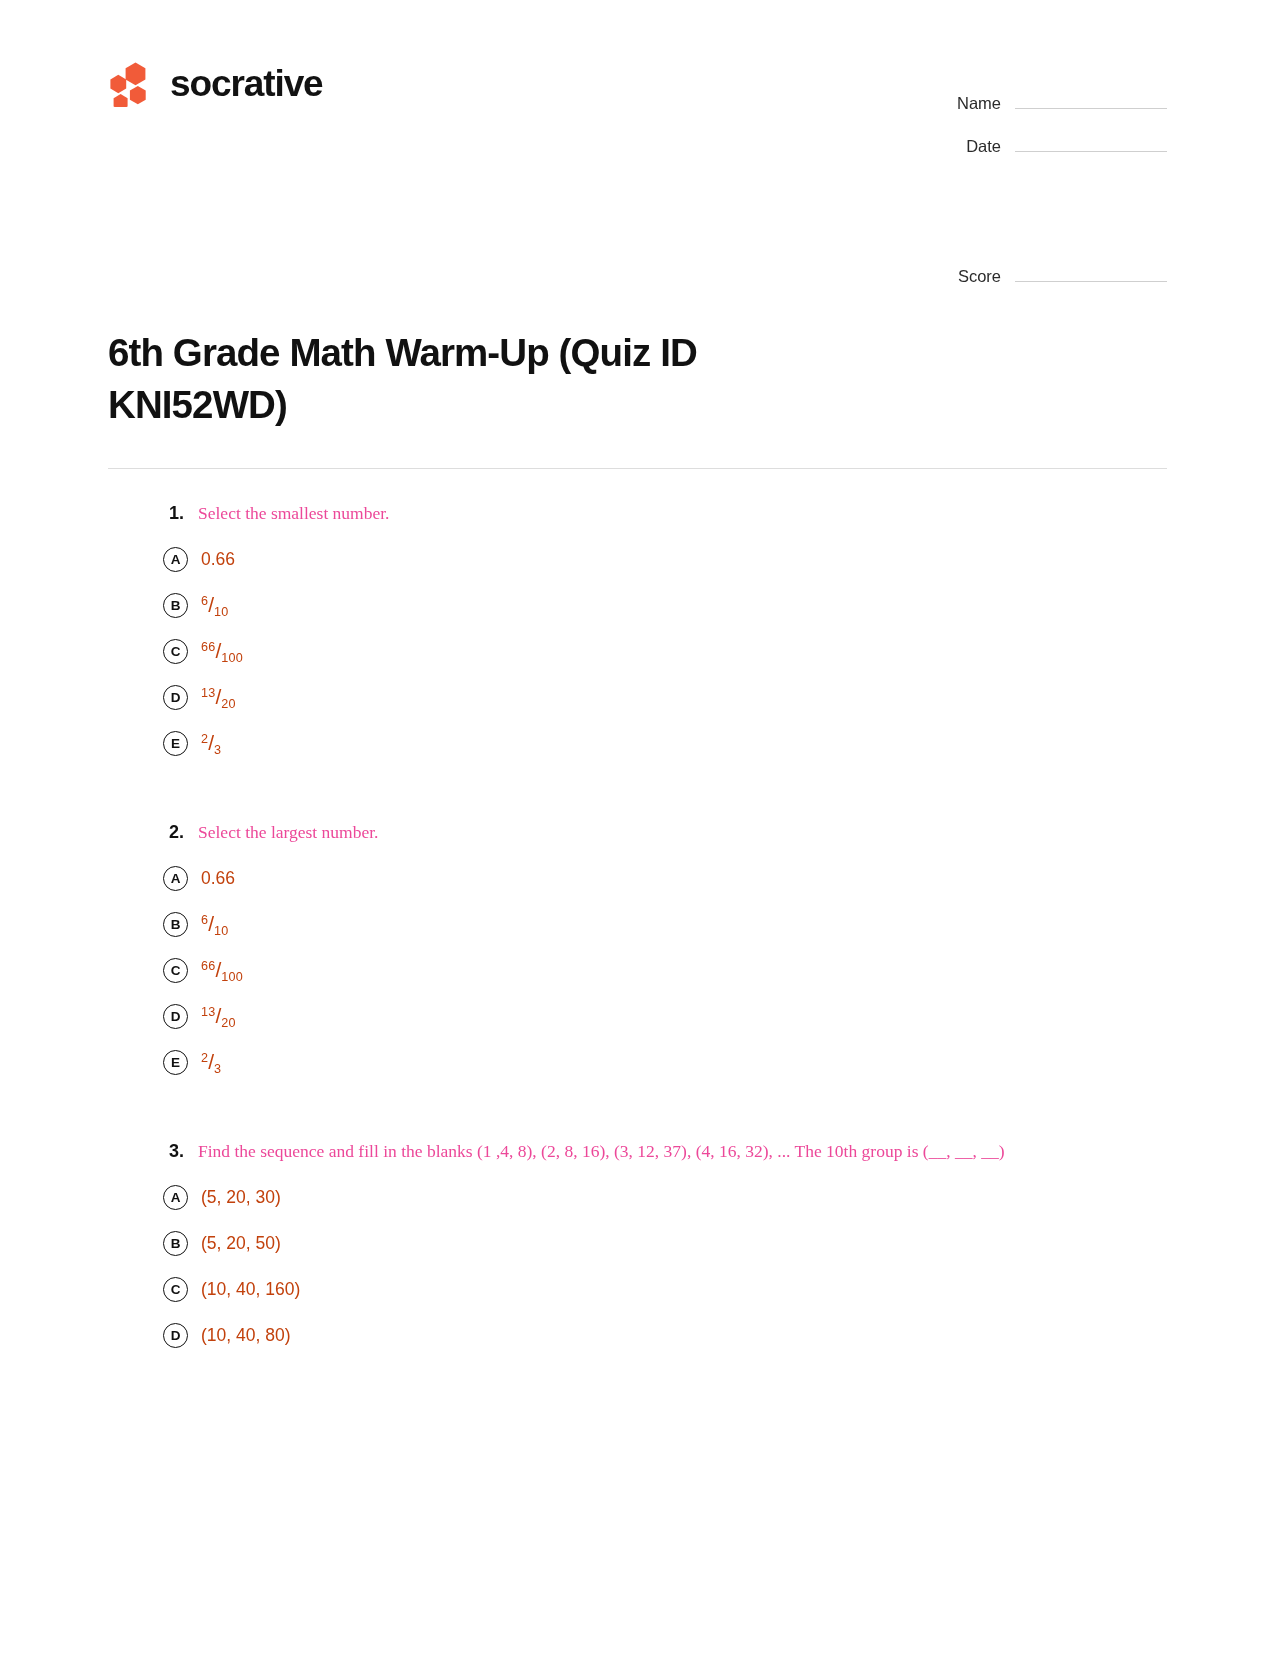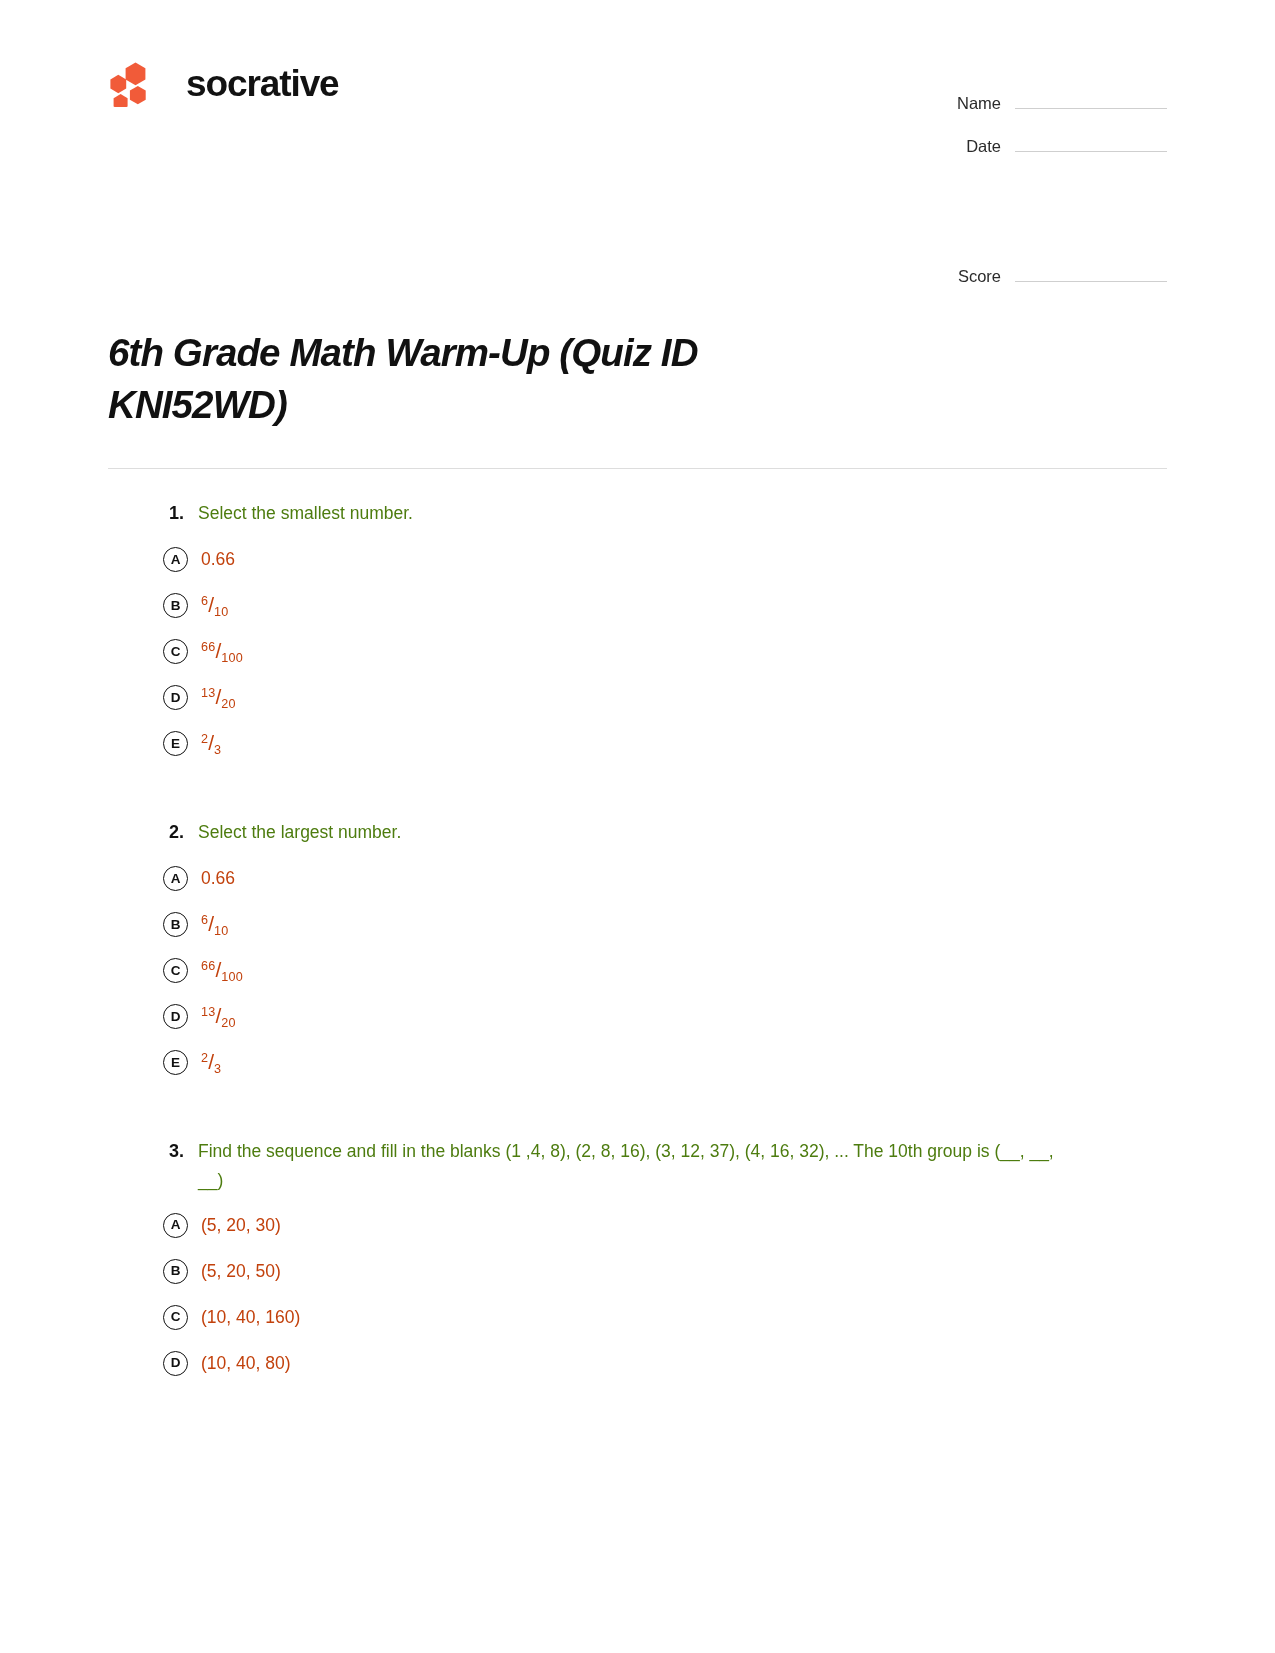--- a/index.html
+++ b/index.html
@@ -29,21 +29,21 @@
     position: relative;
     display: flex;
     align-items: flex-start;
     justify-content: space-between;
     padding-top: 56px;
   }
 
   .brand {
     display: flex;
     align-items: center;
-    gap: 32px;
+    gap: 16px;
     height: 56px;
   }
 
   .brand-mark {
     width: 46px;
     height: 46px;
     display: block;
   }
 
   .brand-name {
@@ -81,21 +81,20 @@
     border-bottom: 1.4px solid #cfcfcf;
     height: 14px;
   }
 
   .score-row { margin-top: 111px; }
 
   
   .title-block {
     max-width: 740px;
     margin-top: 30px;
-    font-style: italic;
   }
 
   .doc-title {
     font-size: 38.5px;
     font-weight: 700;
     letter-spacing: -0.9px;
     line-height: 1.34;
     color: #111111;
   }
 
@@ -122,22 +121,23 @@
     font-weight: 700;
     min-width: 21px;
     text-align: right;
     line-height: 1.62;
     color: #111111;
   }
 
   .q-text {
     font-size: 17.5px;
     line-height: 1.62;
-    color: #4d7c0f;
+    color: #ec4899;
     max-width: 880px;
+    font-family: Liberation Serif, serif;
   }
 
   .options { margin-top: 8px; }
 
   .option {
     display: flex;
     align-items: center;
     gap: 13px;
     height: 46px;
     padding-left: 55px;

